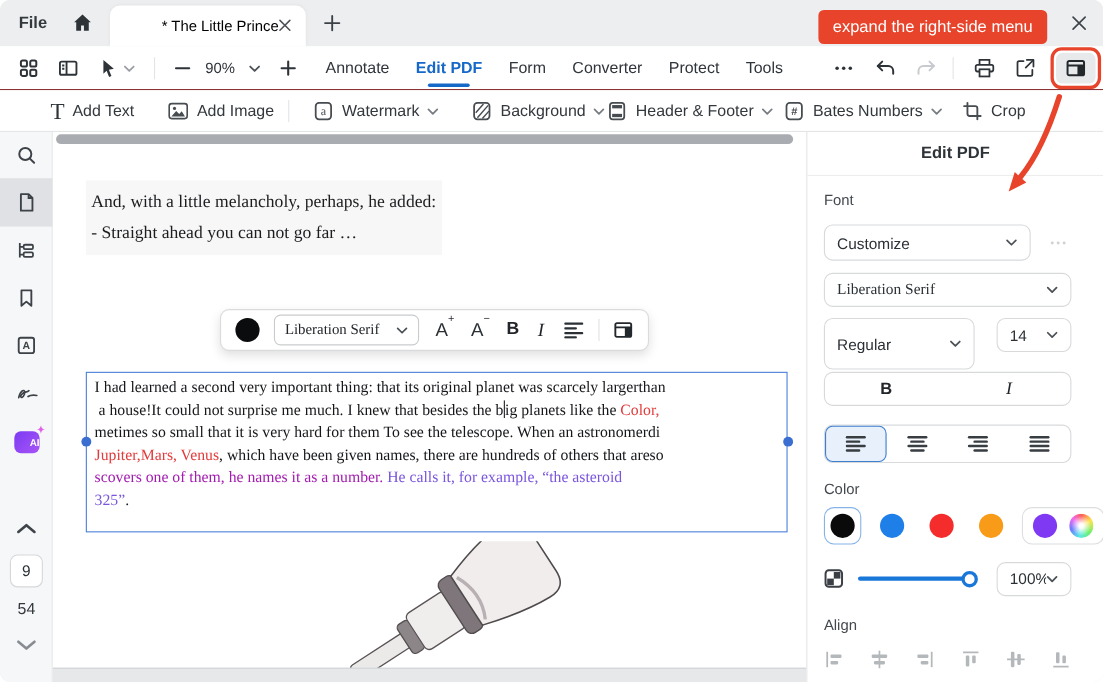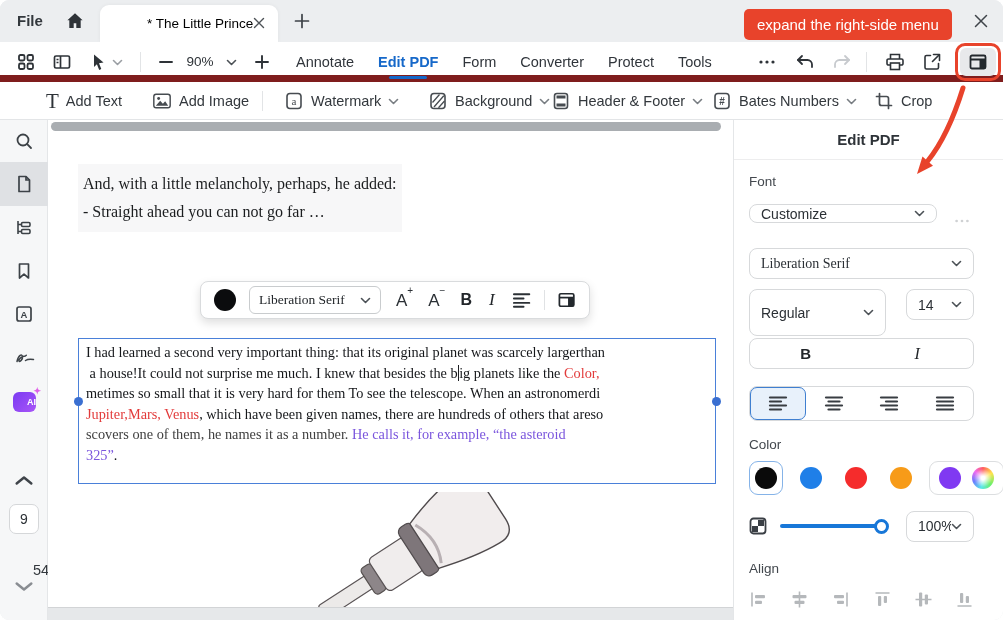--- a/index.html
+++ b/index.html
@@ -11,21 +11,21 @@
   .file-menu { position:absolute; left:17px; top:0; height:42px; line-height:42px; font-size:15px; font-weight:700; color:#33383d; cursor:default; }
   .home-btn { position:absolute; left:64px; top:10px; width:22px; height:22px; }
   .tab { position:absolute; left:100px; top:5px; width:178px; height:37px; background:#fff; border-radius:9px 9px 0 0; box-shadow:0 0 4px rgba(0,0,0,.05); }
   .tab-title { position:absolute; left:16px; top:0; height:37px; line-height:37px; font-size:13.5px; color:#000000; white-space:nowrap;margin-left:31px; }
   .tab-close { position:absolute; right:11px; top:10px; width:16px; height:16px; }
   .newtab { position:absolute; left:292px; top:11px; width:20px; height:20px; }
   .tooltip { position:absolute; left:744px; top:9px; height:31px; line-height:31px; padding:0 13px; background:#e8432b; color:#fff; font-size:15px; border-radius:5px; z-index:70; white-space:nowrap; }
   .win-close { position:absolute; left:972px; top:12px; width:18px; height:18px; }
 
   
-  .main-toolbar { position:absolute; top:42px; left:0; right:0; height:40px; background:#fff; border-bottom:7px solid #7f1d1d; }
+  .main-toolbar { position:absolute; top:42px; left:0; right:0; height:40px; background:#fff; border-bottom:1px solid #7f1d1d; }
   .mtb { position:absolute; top:10px; width:20px; height:20px; color:#2e3338; }
   .vdiv { position:absolute; top:10px; width:1px; height:20px; background:#e2e4e6; }
   .zoom-label { position:absolute; left:180px; top:0; width:40px; height:40px; line-height:40px; text-align:center; font-size:13.5px; color:#2e3338; }
   .nav-tabs { position:absolute; left:296px; top:0; height:40px; display:flex; align-items:center; gap:24px; }
   .nav-tab { font-size:14.5px; color:#30353b; position:relative; cursor:default; white-space:nowrap; }
   .nav-tab.active { color:#1668c9; font-weight:700; }
   .nav-tab.active::after { content:""; position:absolute; left:50%; transform:translateX(-50%); bottom:-9px; width:38px; height:3.5px; background:#1668c9; border-radius:2px; }
   .ptg-ring { position:absolute; left:955px; top:1px; width:46px; height:38px; border:3px solid #e8432b; border-radius:10px; z-index:60; }
   .ptg-bg { position:absolute; inset:2px; background:#e8e9eb; border-radius:6px; display:flex; align-items:center; justify-content:center; }
 
@@ -35,21 +35,21 @@
   .etb-ic { width:20px; height:20px; color:#474c51; }
   .t-glyph { font-family:"Liberation Serif",serif; font-size:21px; color:#2e3338; line-height:20px; }
   .chev { width:11px; height:7px; }
 
   
   .sidebar { position:absolute; top:120px; left:0; width:48px; bottom:0; background:#f6f7f8; border-right:1px solid #e4e6e8; }
   .sb-ic { position:absolute; left:14px; width:20px; height:20px; color:#3c4247; }
   .ai-badge { position:absolute; left:13px; width:23px; height:20px; background:linear-gradient(135deg,#7b3bf2,#a855f7); border-radius:6px; color:#fff; font-size:9px; font-weight:700; display:flex; align-items:center; justify-content:flex-end; }
   .ai-badge::after { content:"✦"; position:absolute; top:-6px; right:-5px; font-size:9px; color:#e060e8; }
   .page-box { position:absolute; left:9px; width:30px; height:30px; background:#fff; border:1px solid #d5d7d9; border-radius:7px; text-align:center; line-height:28px; font-size:14px; color:#2b3035; }
-  .total-pages { position:absolute; left:17px; width:48px; text-align:center; font-size:14.5px; color:#33383d;margin-top:16px; }
+  .total-pages { position:absolute; left:0; width:48px; text-align:center; font-size:14.5px; color:#33383d; }
 
   
   .docarea { position:absolute; top:120px; left:48px; width:685px; bottom:0; background:#fff; }
   .hthumb { position:absolute; left:3px; right:12px; top:2px; height:9px; background:#a9adb1; border-radius:5px; }
   .para { position:absolute; left:30px; top:44px; background:#f7f7f8; padding:6px 5px; }
   .para div { font-family:"Liberation Serif",serif; font-size:16px; color:#1b1d1f; line-height:28px; white-space:pre; }
   .float-tb { position:absolute; left:152px; top:161px; width:390px; height:38px; background:#fff; border:1px solid #d9dbdd; border-radius:8px; box-shadow:0 4px 10px rgba(0,0,0,.13); display:flex; align-items:center; padding:0 13px; z-index:20; }
   .color-dot { width:22px; height:22px; border-radius:50%; background:#0b0c0e; flex:none; }
   .font-select { width:132px; height:28px; border:1px solid #c9ccce; border-radius:6px; display:flex; align-items:center; padding:0 9px; margin-left:13px; flex:none; }
   .font-select span { font-family:"Liberation Serif",serif; font-size:13.5px; color:#22262a; flex:1; }
@@ -339,21 +339,21 @@
           <rect x="11.5" y="7.5" width="6" height="9" fill="#23282d"></rect>
         </svg>
     </div>
 
     <div class="textbox">
       <div>
           <div class="tb-line"><span style="color: rgb(21, 23, 26);">I had learned a second very important thing: that its original planet was scarcely largerthan</span></div>
           <div class="tb-line"><span style="color: rgb(21, 23, 26);"> a house!It could not surprise me much. I knew that besides the b</span><span class="caret"></span><span style="color: rgb(21, 23, 26); text-align: right;">ig planets like the </span><span style="color: rgb(226, 59, 59);">Color,</span></div>
           <div class="tb-line"><span style="color: rgb(21, 23, 26);">metimes so small that it is very hard for them To see the telescope. When an astronomerdi</span></div>
           <div class="tb-line"><span style="color: rgb(226, 59, 59);">Jupiter,Mars, Venus</span><span style="color: rgb(21, 23, 26);">, which have been given names, there are hundreds of others that areso</span></div>
-          <div class="tb-line"><span style="color: #404040; margin-top: 44px;">scovers one of them, he names it as a number. </span><span style="color: rgb(122, 85, 221);">He calls it, for example, “the asteroid</span></div>
+          <div class="tb-line"><span style="color: #a21caf; margin-top: 44px;">scovers one of them, he names it as a number. </span><span style="color: rgb(122, 85, 221);">He calls it, for example, “the asteroid</span></div>
           <div class="tb-line"><span style="color: rgb(122, 85, 221);">325”</span><span style="color: rgb(21, 23, 26);">.</span></div>
         </div>
       <div class="handle" style="left:-5.5px;top:58px"></div>
       <div class="handle" style="right:-5.5px;top:58px"></div>
     </div>
 
     <svg style="position:absolute;left:245px;top:372px;width:230px;height:125px" viewBox="0 0 230 125">
       <g transform="rotate(-33 115 64)">
         <rect x="4" y="60" width="10" height="10" rx="2" fill="#6a6466" stroke="#544f51" stroke-width="1"></rect>
         <rect x="12" y="57" width="58" height="15" rx="3" fill="#eceae9" stroke="#5a5456" stroke-width="1.2"></rect>
@@ -366,21 +366,21 @@
     </svg>
 
     <div class="bottombar"></div>
   </div>
 
   <div class="panel">
     <div class="panel-title">Edit PDF</div>
     <div class="panel-div"></div>
     <div class="plabel" style="top:54px">Font</div>
 
-    <div class="pselect" style="left:15px;top:84px;width:188px;height:19px">
+    <div class="pselect" style="left:15px;top:84px;width:188px;height:33px">
       <span>Customize</span>
       <svg class="chev" viewBox="0 0 11 7">
           <polyline points="1.5,1.5 5.5,5.5 9.5,1.5" fill="none" stroke="#4b5156" stroke-width="1.6" stroke-linecap="round" stroke-linejoin="round"></polyline>
         </svg>
     </div>
     <div class="more-dots">
       <svg style="width:18px;height:18px" viewBox="0 0 20 20" fill="#cfd1d3">
           <circle cx="4" cy="10" r="1.5"></circle>
           <circle cx="10" cy="10" r="1.5"></circle>
           <circle cx="16" cy="10" r="1.5"></circle>

